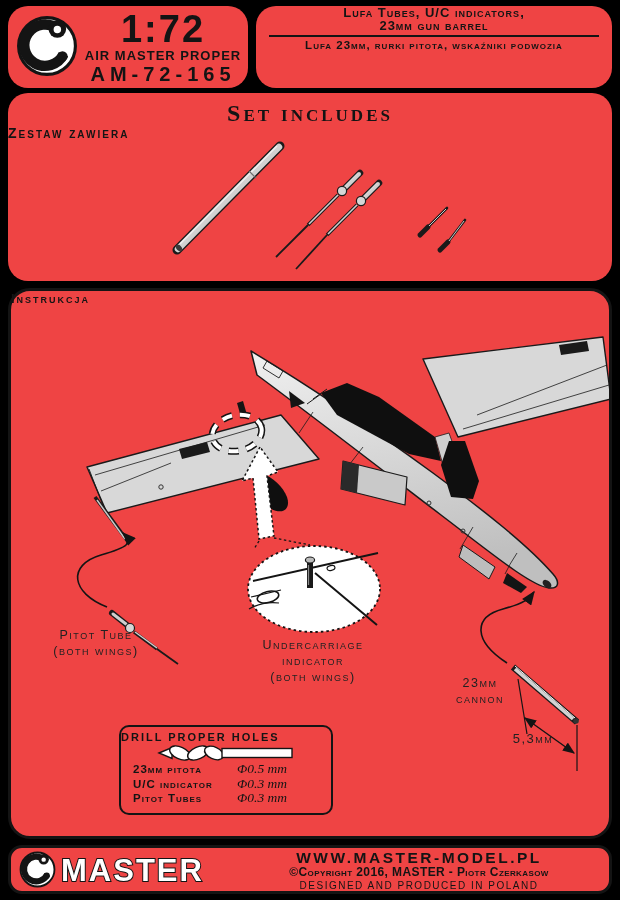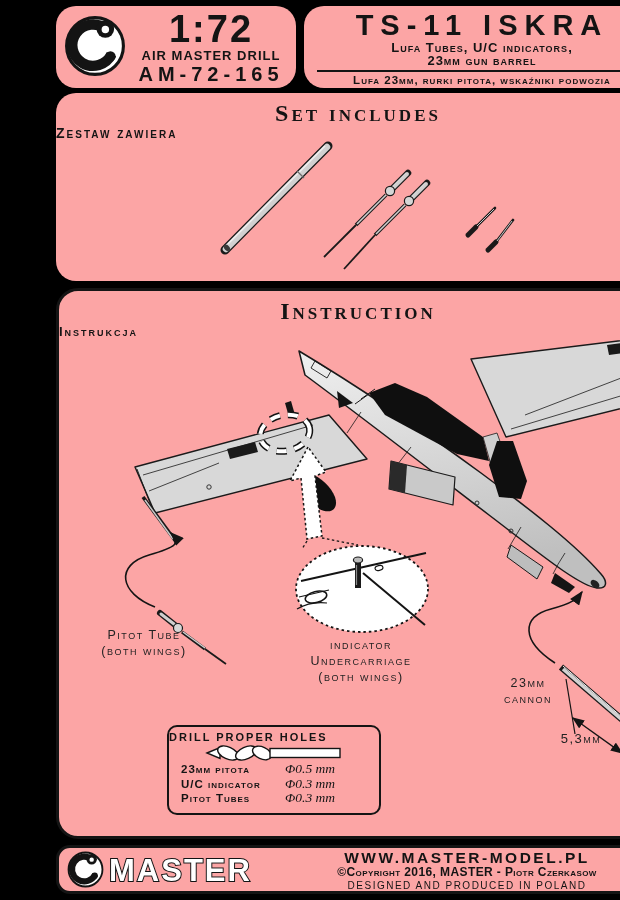--- a/index.html
+++ b/index.html
@@ -1,20 +1,20 @@
 <!DOCTYPE html>
 <html><head>
 <meta charset="utf-8">
 <style>
   html,body{margin:0;padding:0;}
   body{
     width:620px;height:900px;background:#000;position:relative;overflow:hidden;
     font-family:"Liberation Sans",sans-serif;color:#141414;
   }
-  .panel{position:absolute;background:#fca5a5;box-sizing:border-box;margin-left:48px;}
+  .panel{position:absolute;background:#ef4444;box-sizing:border-box;}
   .sc{font-variant:small-caps;}
   
   #panel-brand{left:8px;top:6px;width:240px;height:82px;border-radius:20px;}
   #panel-brand .logo{position:absolute;left:8px;top:9px;width:62px;height:62px;}
   #panel-brand .btxt{position:absolute;left:74px;top:4px;width:162px;text-align:center;}
   .brand-scale{font-size:38px;font-weight:bold;letter-spacing:2px;line-height:38px;}
   .brand-series{font-size:13px;font-weight:bold;letter-spacing:1px;line-height:15px;}
   .brand-code{font-size:20px;font-weight:bold;letter-spacing:5px;line-height:22px;}
   #panel-title{left:256px;top:6px;width:356px;height:82px;border-radius:20px;text-align:center;}
   .prod-title{font-size:29px;font-weight:bold;letter-spacing:7px;line-height:32px;margin-top:3px;}
@@ -67,27 +67,26 @@
     </marker>
   </defs>
 </svg>
 
 <div id="panel-brand" class="panel">
   <svg class="logo" viewBox="0 0 60 60">
       <use href="#logo-spiral"></use>
     </svg>
   <div class="btxt">
     <div class="brand-scale">1:72</div>
-    <div class="brand-series">AIR MASTER DRILL</div>
+    <div class="brand-series">AIR MASTER PROPER</div>
     <div class="brand-code">AM-72-165</div>
   </div>
 </div>
 
 <div id="panel-title" class="panel">
-  <div class="prod-title">TS-11 ISKRA</div>
   <div class="prod-sub sc">Lufa Tubes, U/C indicators,</div>
   <div class="prod-sub sc">23mm gun barrel</div>
   <hr class="prod-rule">
   <div class="prod-pl sc">Lufa 23mm, rurki pitota, wskaźniki podwozia</div>
 </div>
 
 <div id="panel-set" class="panel">
   <svg id="parts-svg" viewBox="0 0 604 188">
     <defs>
       <linearGradient id="gmet" x1="0" y1="0" x2="1" y2="1">
@@ -240,31 +239,30 @@
       <circle cx="565" cy="430" r="2.8" fill="#333"></circle>
     </g>
     <g>
       <line x1="507" y1="388" x2="516" y2="443" stroke="#141414" stroke-width="1.2"></line>
       <line x1="566" y1="434" x2="566" y2="480" stroke="#141414" stroke-width="1.2"></line>
       <line x1="514" y1="427" x2="563" y2="462" stroke="#141414" stroke-width="1.4" marker-start="url(#ah)" marker-end="url(#ah)"></line>
     </g>
   </svg>
 
   <div style="position:relative">
-    <div class="sec-title sc">Instruction</div>
     <div class="sec-sub sc" style="font-size:13px">Instrukcja</div>
   </div>
 
   <div id="lbl-pitot" class="callout sc">
     <div>Pitot Tube</div>
     <div>(both wings)</div>
   </div>
   <div id="lbl-uc" class="callout sc">
+    <div>Undercarriage</div>
     <div>indicator</div>
-    <div>Undercarriage</div>
     <div>(both wings)</div>
   </div>
   <div id="lbl-cannon" class="callout sc">
     <div>23mm</div>
     <div>cannon</div>
   </div>
   <div id="lbl-dim" class="callout sc">5,3mm</div>
 
   <div id="drill-box">
     <div class="drill-title">DRILL PROPER HOLES</div>

